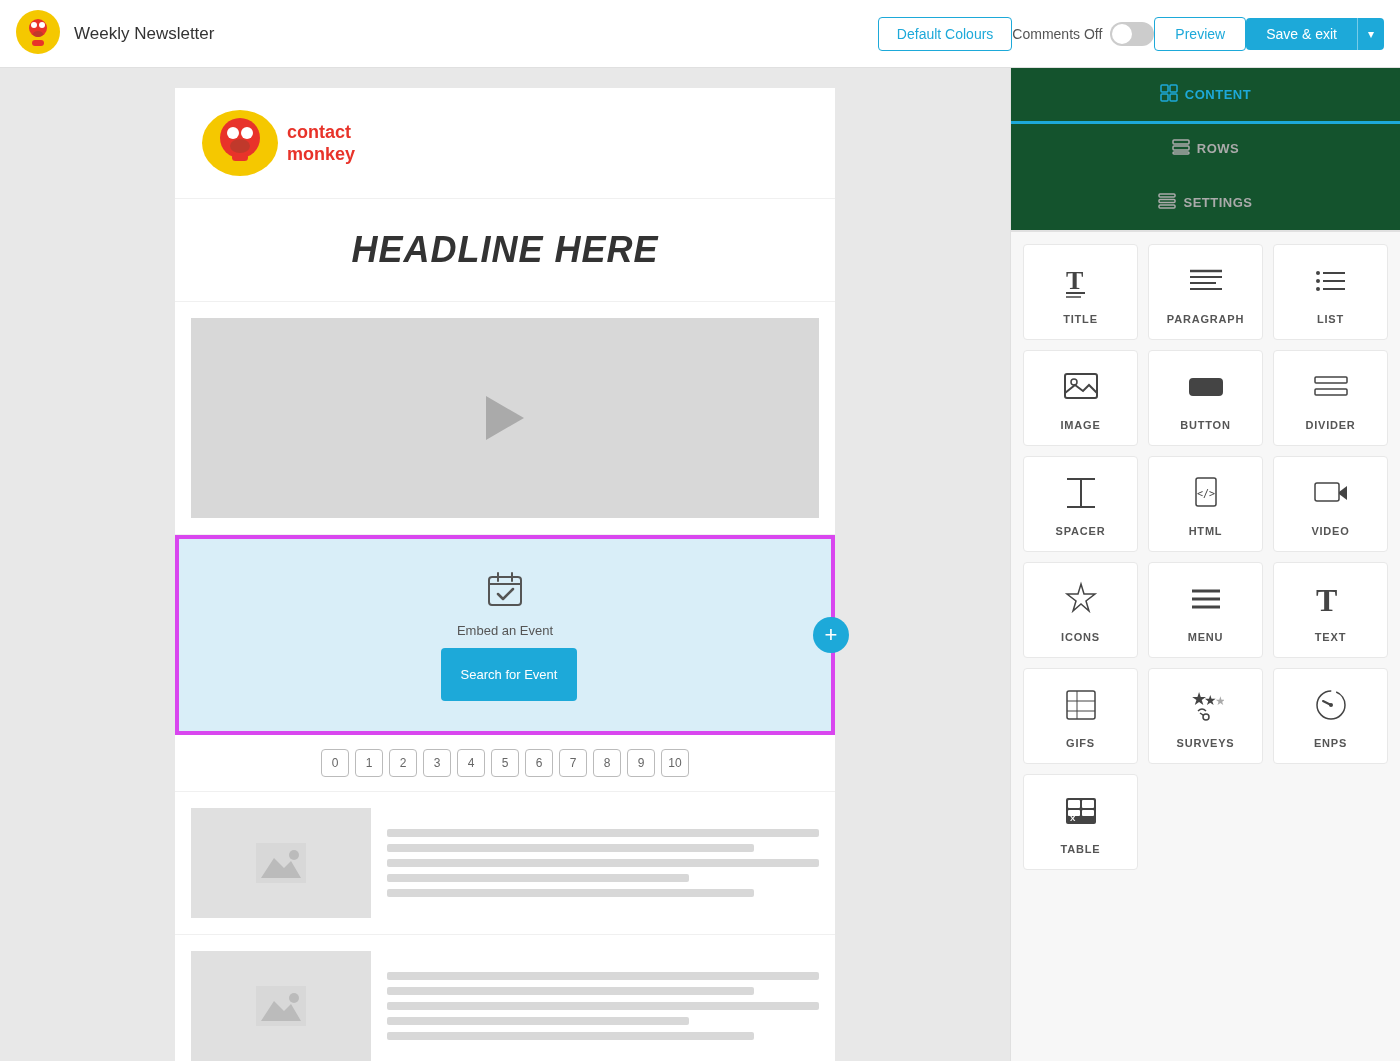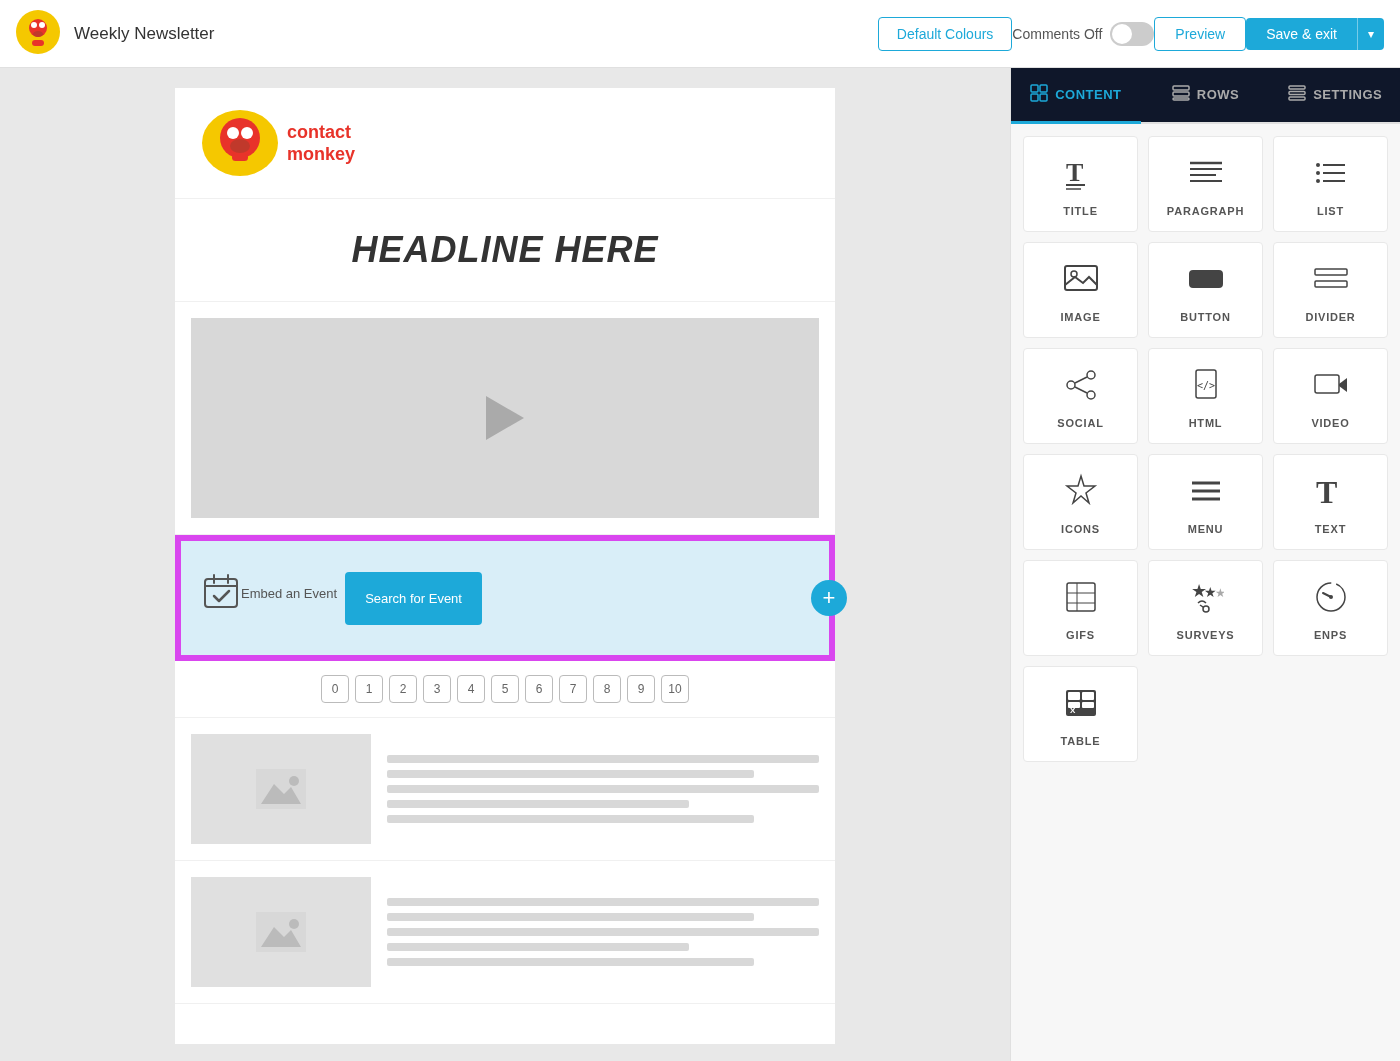--- a/index.html
+++ b/index.html
@@ -158,24 +158,24 @@
       width: 0;
       height: 0;
       border-style: solid;
       border-width: 22px 0 22px 38px;
       border-color: transparent transparent transparent #aaa;
     }
 
     
     .canvas-event-block {
       background: #d9eef8;
-      border: 6px solid #d946ef;
+      border: 4px solid #d946ef;
       padding: 30px 20px;
       display: flex;
-      flex-direction: row;
+      flex-direction: column;
       align-items: center;
       position: relative;
       margin: 0;
     }
     .event-icon {
       font-size: 32px;
       color: #555;
       margin-bottom: 6px;
     }
     .event-label {
@@ -286,22 +286,23 @@
       width: 390px;
       background: #f7f7f7;
       border-left: 1px solid #e0e0e0;
       display: flex;
       flex-direction: column;
     }
 
     
     .panel-tabs {
       display: flex;
-      background: #0f172a;
+      background: #14532d;
       border-bottom: 2px solid #e0e0e0;
+      flex-direction: column;
     }
     .panel-tab {
       flex: 1;
       display: flex;
       align-items: center;
       justify-content: center;
       gap: 7px;
       padding: 16px 0;
       font-size: 13px;
       font-weight: 600;
@@ -592,33 +593,31 @@
       <div class="content-item">
         <span>
           <svg class="icon-svg" viewBox="0 0 36 36" fill="none">
             <rect x="2" y="8" width="32" height="6" rx="1" stroke="#444" stroke-width="1.5" fill="none"></rect>
             <rect x="2" y="20" width="32" height="6" rx="1" stroke="#444" stroke-width="1.5" fill="none"></rect>
           </svg>
         </span>
         <span class="content-item-label">DIVIDER</span>
       </div>
 
-
-      <div class="content-item">
-        <span>
-          <svg class="icon-svg" viewBox="0 0 36 36" fill="none">
-            <circle cx="28" cy="8" r="4" stroke="#444" stroke-width="1.5" fill="none"></circle>
-            <circle cx="8" cy="18" r="4" stroke="#444" stroke-width="1.5" fill="none"></circle>
-            <circle cx="28" cy="28" r="4" stroke="#444" stroke-width="1.5" fill="none"></circle>
-            <line x1="12" y1="16" x2="24" y2="10" stroke="#444" stroke-width="1.5"></line>
-            <line x1="12" y1="20" x2="24" y2="26" stroke="#444" stroke-width="1.5"></line>
-          </svg>
-        </span>
-        <span class="content-item-label">SOCIAL</span>
-      </div>
+      <div class="content-item">
+        <span>
+          <svg class="icon-svg" viewBox="0 0 36 36" fill="none">
+            <line x1="18" y1="4" x2="18" y2="32" stroke="#444" stroke-width="2"></line>
+            <line x1="4" y1="4" x2="32" y2="4" stroke="#444" stroke-width="2"></line>
+            <line x1="4" y1="32" x2="32" y2="32" stroke="#444" stroke-width="2"></line>
+          </svg>
+        </span>
+        <span class="content-item-label">SPACER</span>
+      </div>
+
 
       <div class="content-item">
         <span>
           <svg class="icon-svg" viewBox="0 0 36 36" fill="none">
             <rect x="8" y="3" width="20" height="28" rx="2" stroke="#444" stroke-width="1.5" fill="none"></rect>
             <text x="9" y="22" font-family="monospace" font-size="10" fill="#444">&lt;/&gt;</text>
           </svg>
         </span>
         <span class="content-item-label">HTML</span>
       </div>

